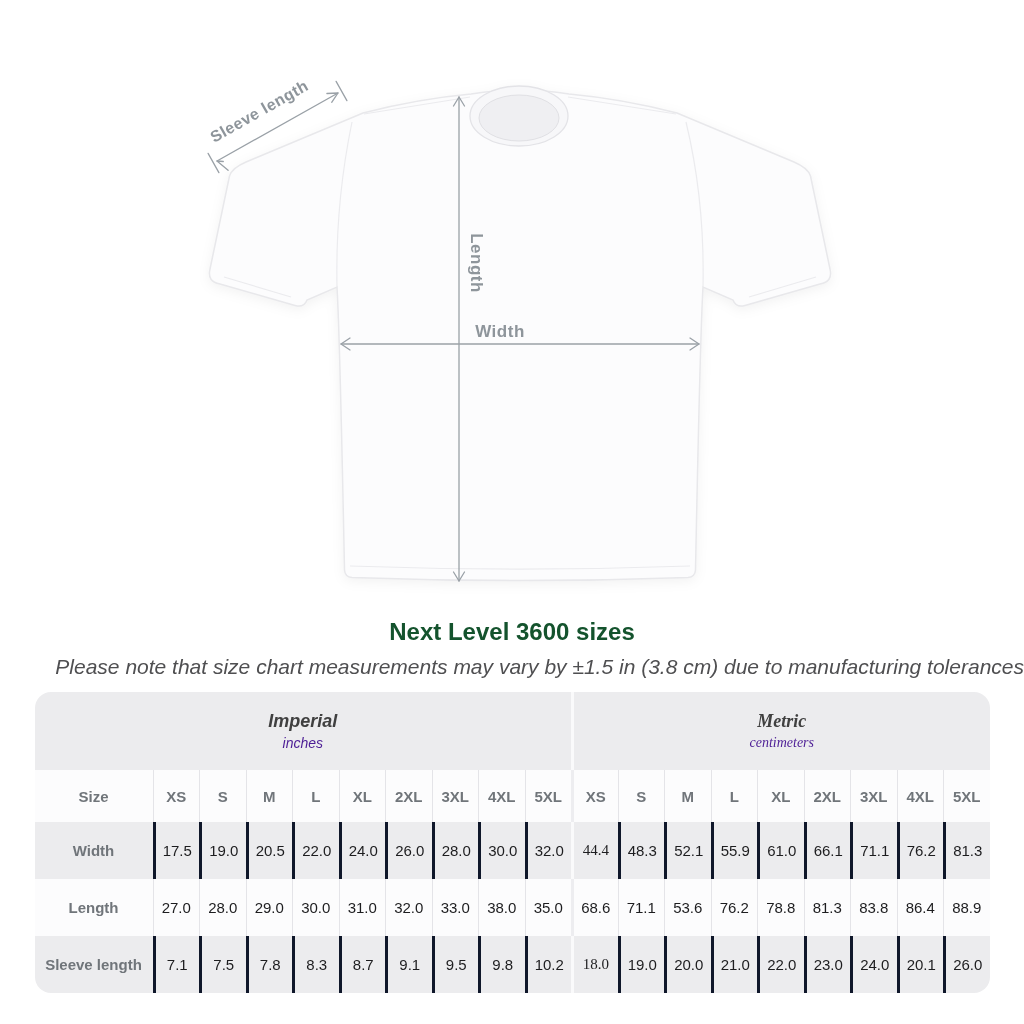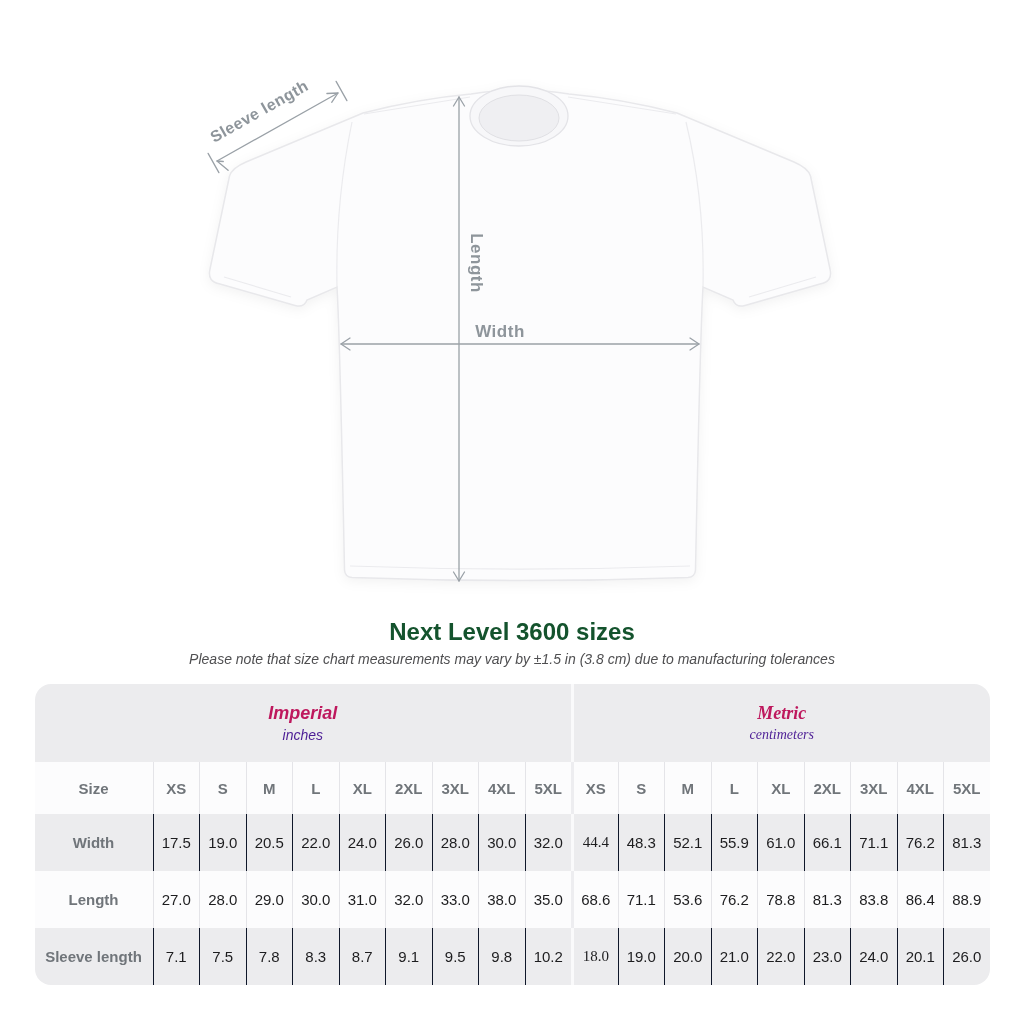--- a/index.html
+++ b/index.html
@@ -13,43 +13,43 @@
   .shirt-group { filter:drop-shadow(0 3px 6px rgba(0,0,0,0.05)); }
   .dim-label {
     font-family:"Liberation Sans", sans-serif;
     font-weight:bold; fill:#8e959b; letter-spacing:0.5px;
   }
   .title-block { text-align:center; margin-top:6px; }
   .chart-title {
     font-size:24px; font-weight:bold; color:#14532d; line-height:28px;
   }
   .chart-subtitle {
-    font-size:14px; font-style:italic; color:#4f4f51; margin-top:3px; line-height:20px;
+    font-size:21px; font-style:italic; color:#4f4f51; margin-top:11px; line-height:20px;text-align:right;
   }
   .size-table {
     width:955px; margin:15px auto 0 auto;
     background:#ececee; border-radius:16px; overflow:hidden;
   }
   .trow {
     display:grid; grid-template-columns:118px repeat(18, 1fr);
   }
   .trow.white { background:#fcfcfd; }
   .trow.gray  { background:transparent; }
   .cell {
     display:flex; align-items:center; justify-content:center;
     height:57px; font-size:15px; color:#1d1d1f;
   }
   .trow.white .cell + .cell { border-left:1px solid #e4e4e8; }
-  .trow.gray  .cell + .cell { border-left:1px solid #0f172a; }
+  .trow.gray  .cell + .cell { border-left:3px solid #0f172a; }
   .trow.white .cell.metric-start { border-left:3px solid #ededf0; }
   .trow.gray  .cell.metric-start { border-left:3px solid #fafafb;font-family:Liberation Serif, serif; }
   .units-row .cell { height:78px; flex-direction:column; }
   .unit-cell-imperial { grid-column:1 / span 10; }
   .unit-cell-metric   { grid-column:11 / span 9; }
-  .unit-label { font-size:18px; font-weight:bold; font-style:italic; color:#be185d; }
+  .unit-label { font-size:18px; font-weight:bold; font-style:italic; color:#404040; }
   .unit-sublabel { font-size:14px; font-style:italic; color:#4c1d95; margin-top:3px; }
   .head-cell, .label-cell { font-weight:bold; color:#70757a; font-size:15px; }
   .size-row .cell { height:52px; }
 </style>
 </head>
 <body>
 
 <div class="diagram-area">
   <svg width="1024" height="612" viewBox="0 0 1024 612">
 

